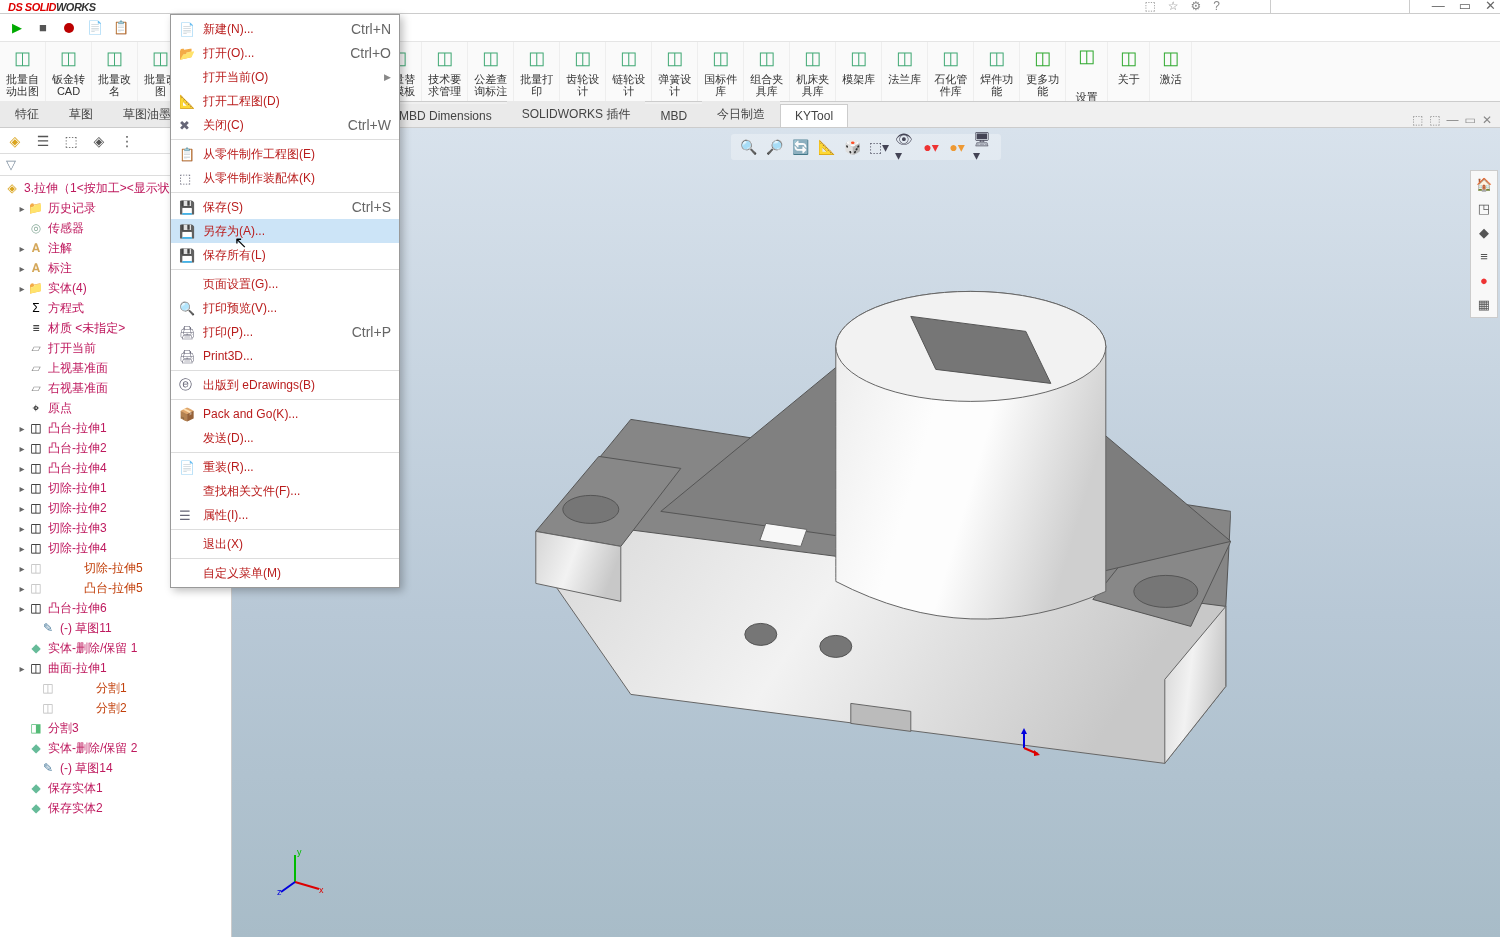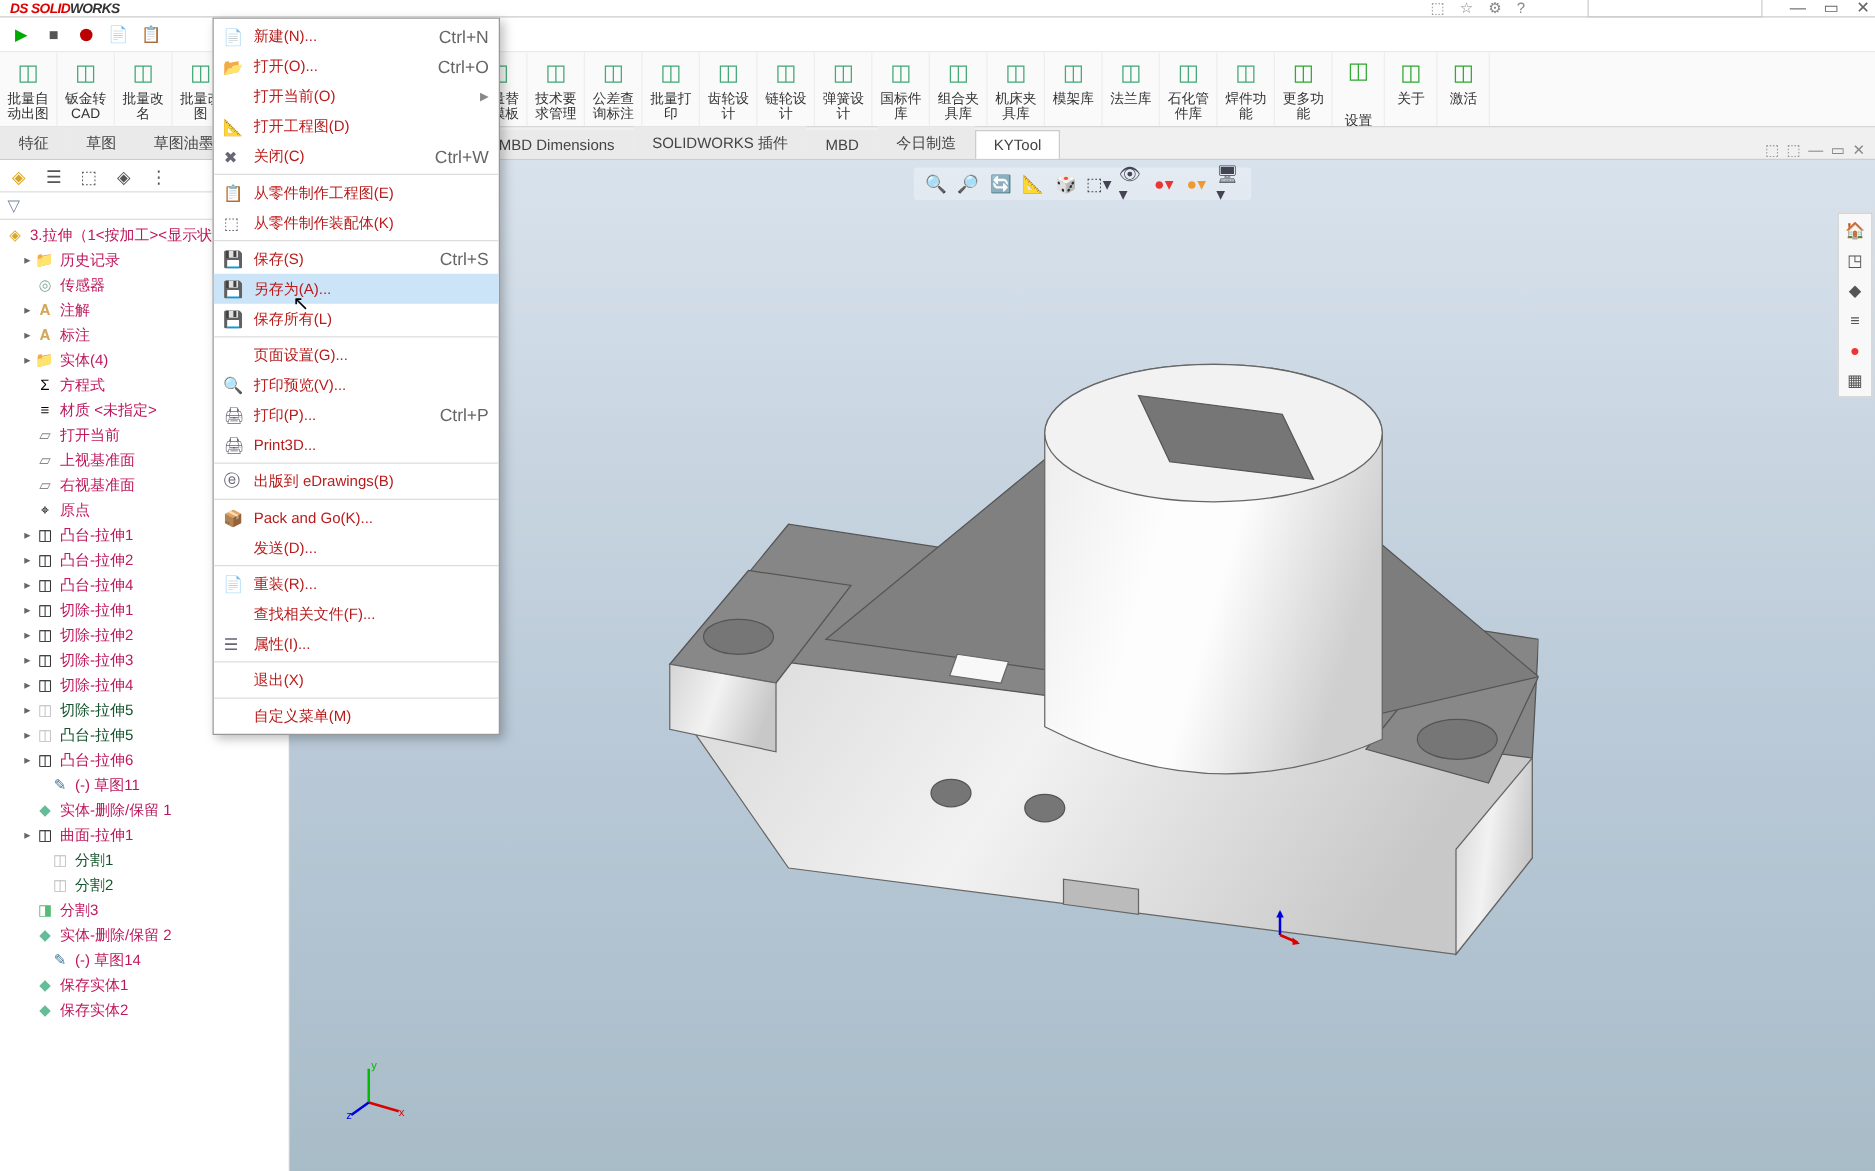--- a/index.html
+++ b/index.html
@@ -31,21 +31,21 @@
 .side-iconbar { height: 26px; display: flex; align-items: center; padding: 0 6px; gap: 10px; border-bottom: 1px solid #ddd; }
 .side-icon { width: 18px; height: 18px; font-size: 14px; display: inline-flex; align-items: center; justify-content: center; color: #555; cursor: pointer; }
 .side-iconbar .side-icon:first-child { color: #daa520; }
 .filterbar { height: 22px; display: flex; align-items: center; padding: 0 6px; border-bottom: 1px solid #ddd; }
 
 .tree { flex: 1; overflow-y: auto; padding: 2px 0; }
 .tree-item { display: flex; align-items: center; padding: 2px 4px; height: 20px; cursor: pointer; white-space: nowrap; }
 .tree-arrow { width: 12px; font-size: 10px; color: #666; display: inline-block; text-align: center; }
 .tree-ico { width: 16px; height: 16px; margin-right: 4px; display: inline-flex; align-items: center; justify-content: center; font-size: 12px; }
 .tree-lab { font-size: 12px; color: #be185d; }
-.tree-lab.dim { color: #14532d; }
+.tree-lab.dim { color: #c2410c; margin-left: 36px; }
 .indent-1 { padding-left: 16px; }
 .indent-2 { padding-left: 28px; }
 .ico-cube { color: #daa520; }
 .ico-fold { color: #d4a75a; }
 .ico-sensor { color: #8a9; }
 .ico-note { color: #d4a75a; }
 .ico-plane { color: #888; }
 .ico-sketch { color: #479; }
 .ico-body { color: #6b9; }
 .ico-split { color: #5b7; }

